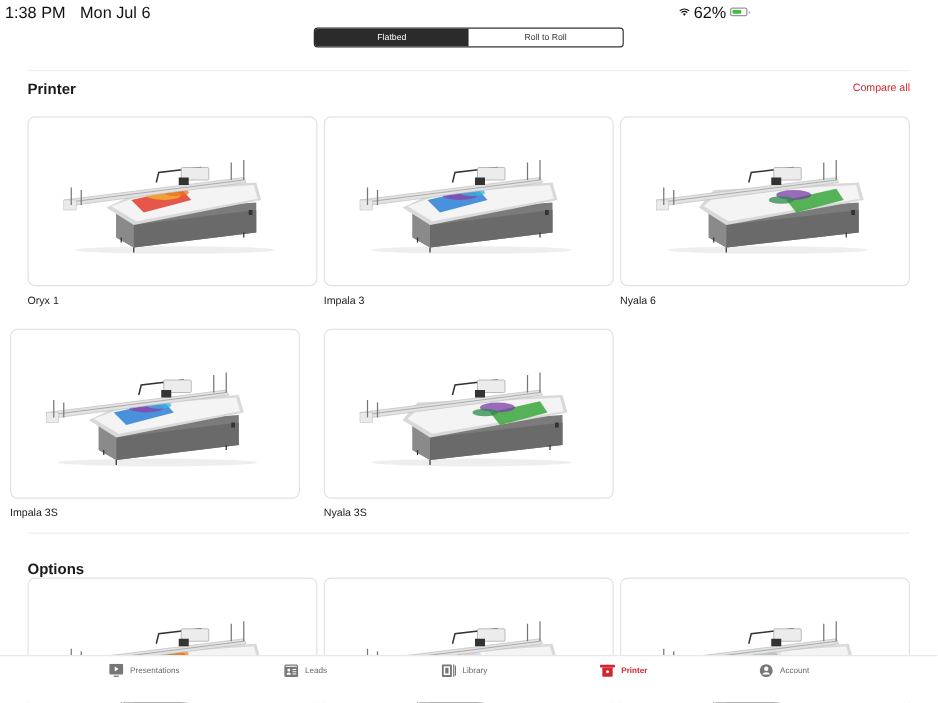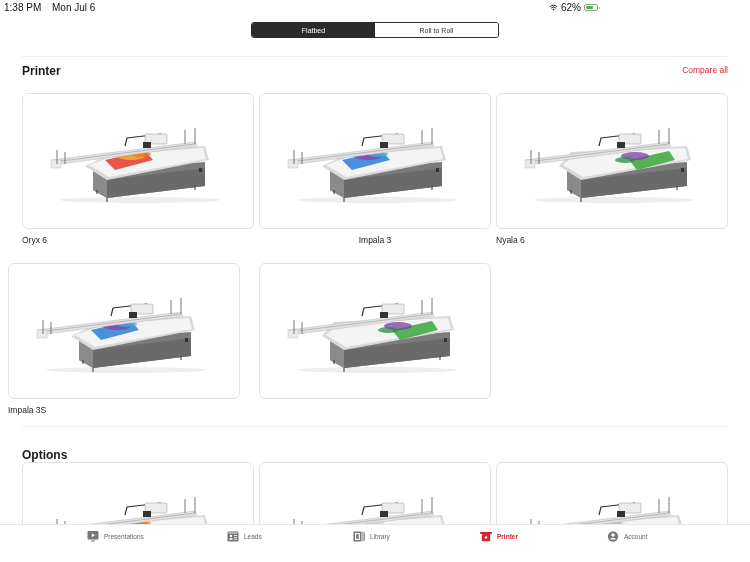--- a/index.html
+++ b/index.html
@@ -1,19 +1,19 @@
 <!DOCTYPE html>
 <html><head>
   <meta charset="utf-8">
   <style>
     * { box-sizing: border-box; margin: 0; padding: 0; }
     html, body { width: 750px; height: 562px; overflow: hidden; background: #ffffff; }
     body { font-family: "Liberation Sans", "DejaVu Sans", sans-serif; color: #222; position: relative; }
 
-    .status-bar { position: absolute; top: 0; left: 0; width: 604px; height: 14px; font-size: 10px; color: #111; }
+    .status-bar { position: absolute; top: 0; left: 0; width: 604px; height: 14px; font-size: 13px; color: #111; }
     .status-left { position: absolute; left: 4px; top: 2px; }
     .status-left span { margin-right: 8px; }
     .status-right { position: absolute; right: 6px; top: 2px; display: flex; align-items: center; gap: 3px; }
     .battery { width: 14px; height: 7px; border: 1px solid #999; border-radius: 2px; position: relative; }
     .battery-fill { position: absolute; left: 1px; top: 1px; height: 3px; width: 7px; background: #3cbf3c; border-radius: 1px; }
     .battery::after { content: ""; position: absolute; right: -3px; top: 1.5px; width: 1.5px; height: 2.5px; background: #999; border-radius: 0 1px 1px 0; }
     .wifi { width: 9px; height: 7px; }
 
     .segmented { position: absolute; left: 251px; top: 22px; width: 248px; height: 16px; border: 1px solid #2b2b2b; border-radius: 3px; display: flex; overflow: hidden; }
     .seg { flex: 1; font-size: 7px; display: flex; align-items: center; justify-content: center; cursor: pointer; }
@@ -94,24 +94,24 @@
     <line x1="12" y1="26" x2="12" y2="40" stroke="#777" stroke-width="1"></line>
     <line x1="20" y1="28" x2="20" y2="40" stroke="#777" stroke-width="1"></line>
     <line x1="140" y1="6" x2="140" y2="20" stroke="#777" stroke-width="1"></line>
     <line x1="150" y1="4" x2="150" y2="20" stroke="#777" stroke-width="1"></line>
     <path d="M80 22 L82 14 L116 10" stroke="#333" stroke-width="1.2" fill="none"></path>
 
     <rect x="100" y="10" width="22" height="10" rx="1" fill="#ececec" stroke="#999" stroke-width="0.5"></rect>
     <rect x="98" y="18" width="8" height="6" fill="#333"></rect>
   </svg>
   </div>
-  <div class="card-label">Oryx 6</div>
-</div>
-
-<div class="card" style="left:259px; top:93px;text-align:center;">
+  <div class="card-label">Oryx 1</div>
+</div>
+
+<div class="card" style="left:259px; top:93px;">
   <div class="card-frame">
     <svg class="printer" viewBox="0 0 190 80">
     <ellipse cx="95" cy="76" rx="80" ry="3" fill="#eee"></ellipse>
 
     <polygon points="48,46 160,38 160,62 62,74 48,66" fill="#7b7b7b"></polygon>
     <polygon points="62,56 160,44 160,62 62,74" fill="#6a6a6a"></polygon>
     <polygon points="48,46 62,56 62,74 48,66" fill="#8a8a8a"></polygon>
     <rect x="154" y="44" width="3" height="4" fill="#333"></rect>
     <line x1="62" y1="74" x2="62" y2="78" stroke="#333" stroke-width="1"></line>
     <line x1="150" y1="62" x2="150" y2="66" stroke="#333" stroke-width="1"></line>
@@ -238,20 +238,21 @@
     <line x1="12" y1="26" x2="12" y2="40" stroke="#777" stroke-width="1"></line>
     <line x1="20" y1="28" x2="20" y2="40" stroke="#777" stroke-width="1"></line>
     <line x1="140" y1="6" x2="140" y2="20" stroke="#777" stroke-width="1"></line>
     <line x1="150" y1="4" x2="150" y2="20" stroke="#777" stroke-width="1"></line>
     <path d="M80 22 L82 14 L116 10" stroke="#333" stroke-width="1.2" fill="none"></path>
 
     <rect x="100" y="10" width="22" height="10" rx="1" fill="#ececec" stroke="#999" stroke-width="0.5"></rect>
     <rect x="98" y="18" width="8" height="6" fill="#333"></rect>
   </svg>
   </div>
+  <div class="card-label">Nyala 3S</div>
 </div>
 
 <div class="divider" style="top:426px;"></div>
 
 <div class="section-title" style="top:448px;">Options</div>
 
 <div class="card" style="left:22px; top:462px;">
   <div class="card-frame">
     <svg class="printer" viewBox="0 0 190 80">
     <ellipse cx="95" cy="76" rx="80" ry="3" fill="#eee"></ellipse>

